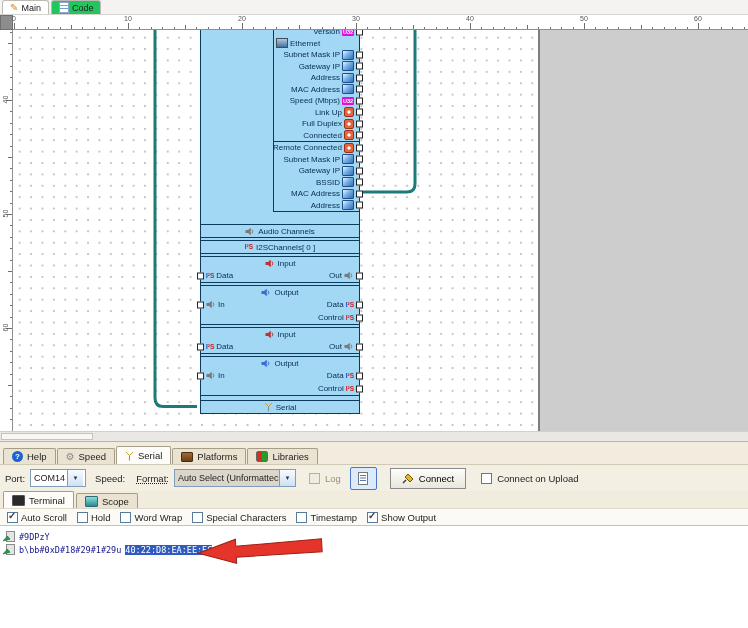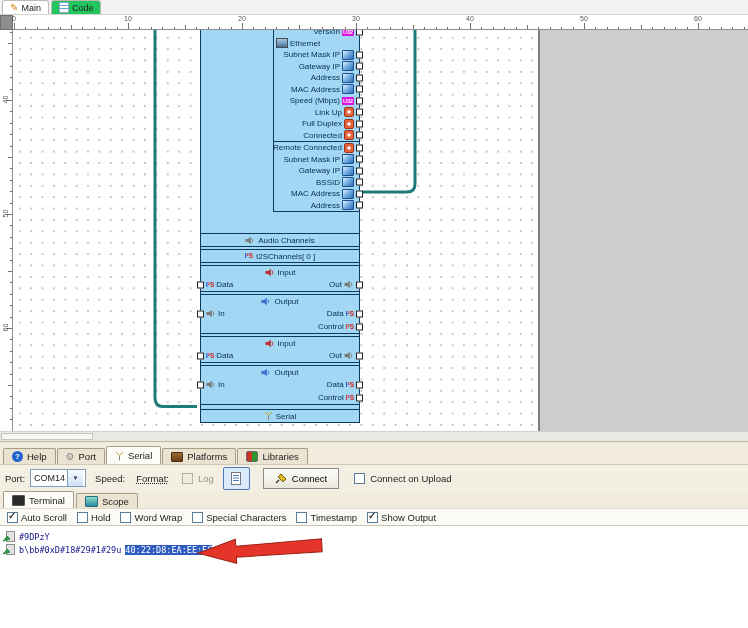--- a/index.html
+++ b/index.html
@@ -35,21 +35,21 @@
   
   .blk{position:absolute;left:187px;top:-5px;width:160px;background:#a2d8f3;
        border-left:1px solid #0c3a5e;border-right:1px solid #0c3a5e;box-sizing:border-box;
        font-size:8px;color:#082c52;}
   .eth{margin-left:72px;margin-right:-1px;border:1px solid #0c3a5e;box-sizing:border-box;}
   .eth .rsub{border-top:1px solid #0c3a5e;}
   .erow{position:relative;height:11.5px;display:flex;align-items:center;justify-content:flex-end;gap:2px;padding-right:5px;box-sizing:border-box;white-space:nowrap;}
   .erow.hd{justify-content:flex-start;padding-left:2px;}
   .grp{border:1px solid #0c3a5e;margin:2px -1px 0 -1px;box-sizing:border-box;background:#a2d8f3;}
   .grp.g4{margin-top:4px;}
-  .grp.g3{margin-top:21px;}
+  .grp.g3{margin-top:12px;}
   .brow{height:12px;display:flex;align-items:center;justify-content:center;gap:3px;white-space:nowrap;}
   .prow{position:relative;height:13px;display:flex;align-items:center;justify-content:space-between;padding:0 5px;box-sizing:border-box;white-space:nowrap;}
   .pl,.pr{display:flex;align-items:center;gap:2px;}
   .pr{margin-left:auto;}
   .pin{position:absolute;top:50%;transform:translateY(-50%);width:5px;height:5px;background:#fff;border:1px solid #222;}
   .pin.R{right:-4px;} .pin.L{left:-4px;}
 
   .ic{display:inline-block;flex:none;}
   .ic-net{width:10px;height:8px;border:1px solid #1d4f8c;border-radius:1px;
           background:linear-gradient(135deg,#eef6ff 0%,#79b2e4 45%,#2f6fba 100%);}
@@ -473,21 +473,21 @@
   </div>
 
   <div class="panel">
     <div class="ptabs" id="ptabs">
         <div class="ptab">
           <span class="ic-help">?</span>
           <span>Help</span>
         </div>
         <div class="ptab">
           <span class="ic-gear">⚙</span>
-          <span>Port</span>
+          <span>Speed</span>
         </div>
         <div class="ptab sel">
           <svg width="9" height="10" style="flex: 0 0 auto;">
             <path d="M1,1 L4.5,4.5 L8,1" stroke="#c8a02a" fill="none"></path>
             <line x1="4.5" y1="4.5" x2="4.5" y2="9.5" stroke="#8a8a8a"></line>
           </svg>
           <span>Serial</span>
         </div>
         <div class="ptab">
           <span class="ic-chip"></span>
@@ -500,20 +500,24 @@
       </div>
 
     <div class="setrow">
       <span>Port:</span>
       <span class="combo" style="width:56px">
         <span class="txt">COM14</span>
         <span class="arr">▼</span>
       </span>
       <span style="margin-left:4px">Speed:</span>
       <span style="margin-left:6px;text-decoration:underline dotted 0px;">Format:</span>
+      <span class="combo gray" style="width:122px">
+        <span class="txt">Auto Select (Unformattec</span>
+        <span class="arr">▼</span>
+      </span>
       <span class="cb dis" style="margin-left:8px"></span>
       <span class="lbl-dis">Log</span>
       <span class="logbtn" style="margin-left:4px">
         <svg width="12" height="13">
           <rect x="1.5" y="0.5" width="9" height="12" fill="#fff" stroke="#777"></rect>
           <line x1="3" y1="3.5" x2="9" y2="3.5" stroke="#4a7ac0"></line>
           <line x1="3" y1="6" x2="9" y2="6" stroke="#4a7ac0"></line>
           <line x1="3" y1="8.5" x2="9" y2="8.5" stroke="#4a7ac0"></line>
         </svg>
       </span>

